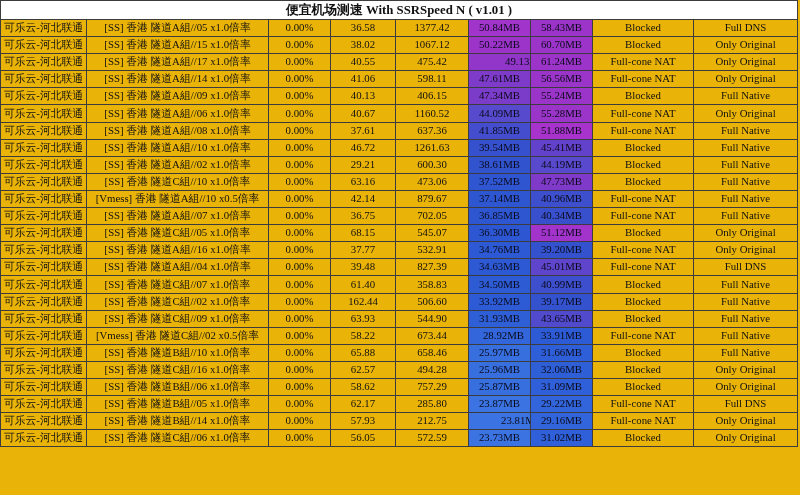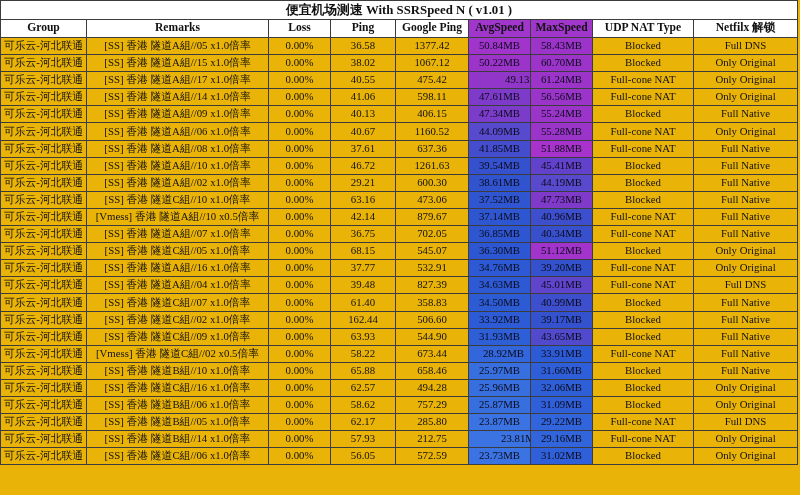--- a/index.html
+++ b/index.html
@@ -57,31 +57,20 @@
         <col style="width:73px">
         <col style="width:62px">
       <col style="width:62px">
         <col style="width:101px">
         <col style="width:104px">
     </colgroup>
     <thead>
       <tr class="title-row">
         <td colspan="9">便宜机场测速 With SSRSpeed N ( v1.01 )</td>
       </tr>
-      <tr class="header-row">
-        <th>Group</th>
-        <th>Remarks</th>
-        <th>Loss</th>
-        <th>Ping</th>
-        <th>Google Ping</th>
-        <th class="hl">AvgSpeed</th>
-        <th class="hl">MaxSpeed</th>
-        <th>UDP NAT Type</th>
-        <th>Netfilx 解锁</th>
-      </tr>
     </thead>
     <tbody id="tbody">
         <tr>
           <td>可乐云-河北联通</td>
           <td class="cell-remarks">[SS] 香港  隧道A組//05 x1.0倍率</td>
           <td>0.00%</td>
           <td>36.58</td>
           <td>1377.42</td>
           <td class="speed" style="background: rgb(160, 52, 203);">50.84MB</td>
           <td class="speed" style="background: rgb(156, 52, 202);">58.43MB</td>

